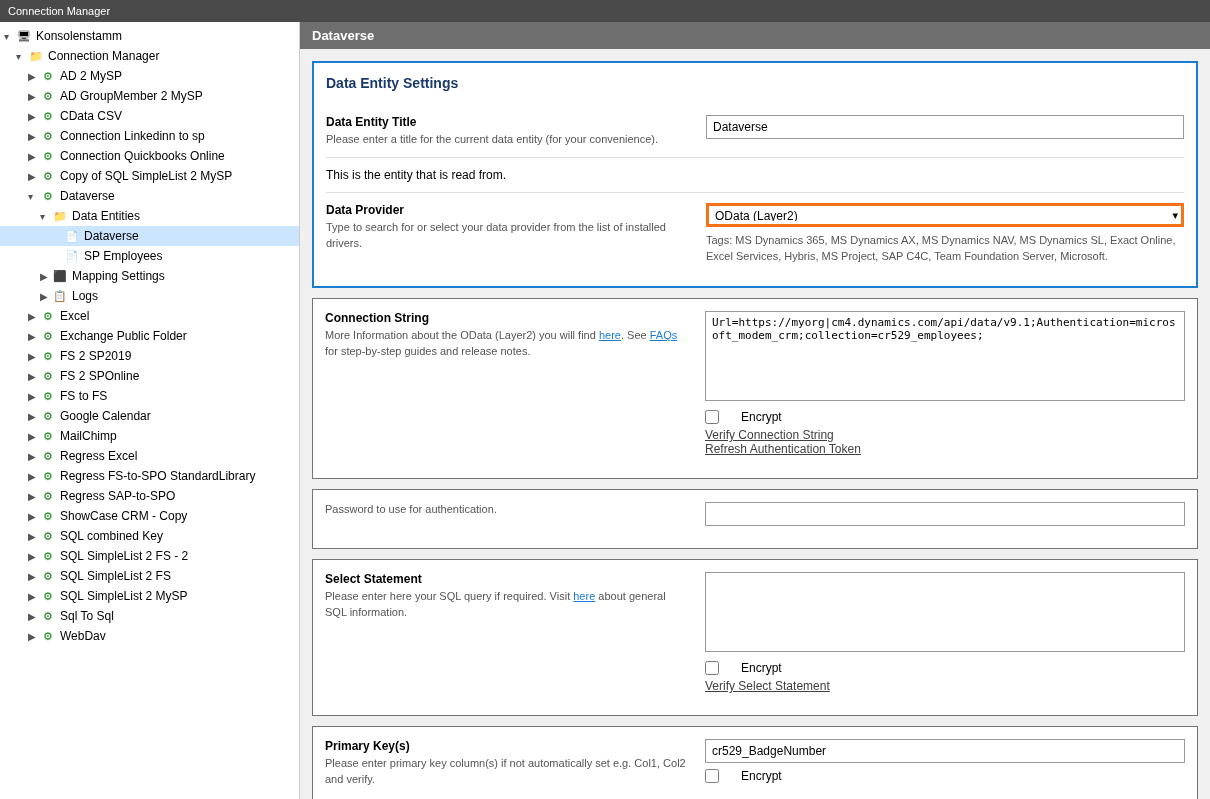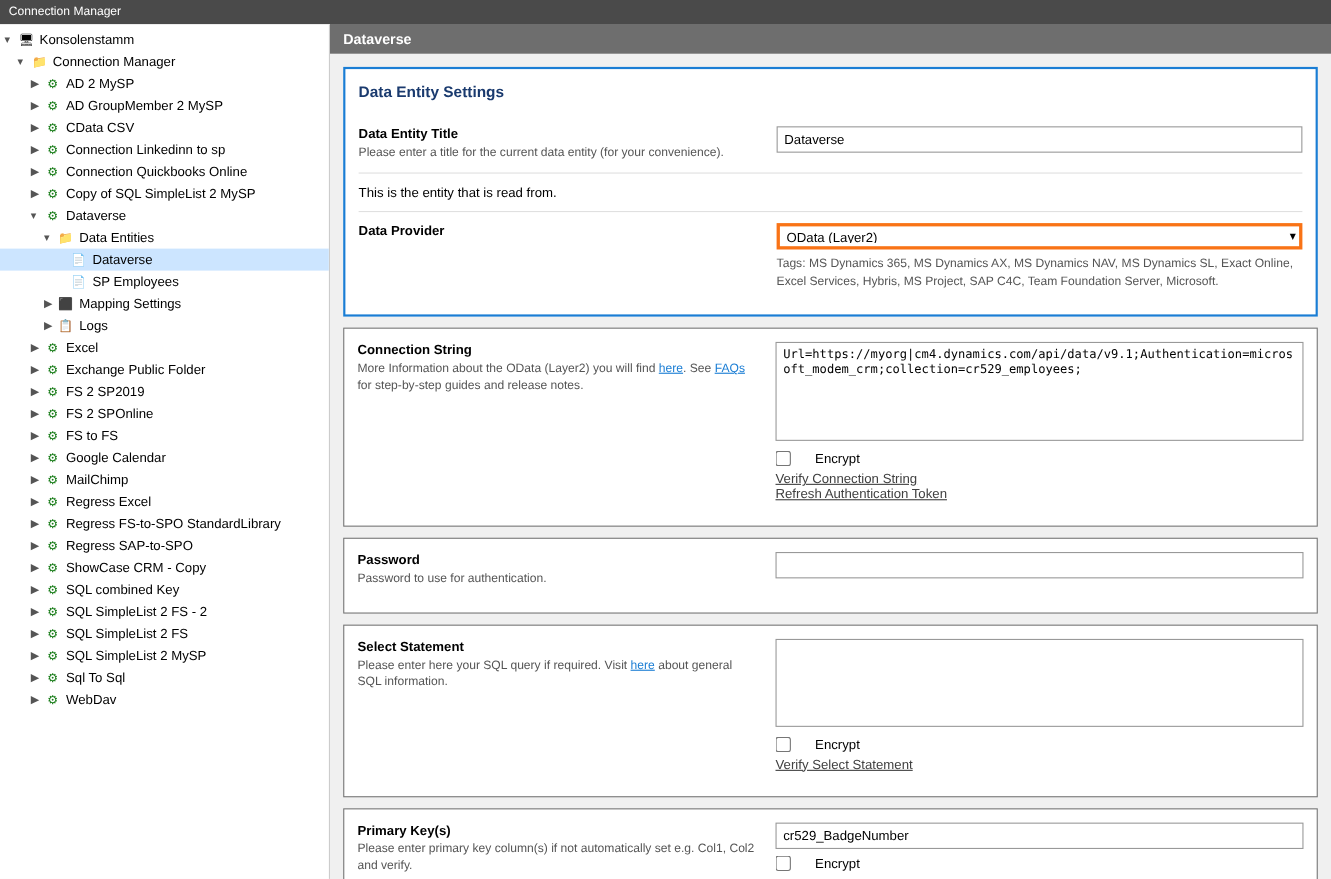--- a/index.html
+++ b/index.html
@@ -290,20 +290,21 @@
 
         <div class="field-row">
           <div class="field-input-col">
             <div class="entity-type-text">This is the entity that is read from.</div>
           </div>
         </div>
 
         <div class="field-row">
           <div class="field-label-col">
             <div class="field-label">Data Provider</div>
+            <div class="field-desc">Type to search for or select your data provider from the list of installed drivers.</div>
           </div>
           <div class="field-input-col">
             <div class="select-wrapper">
               <select class="select-input">
                 <option>OData (Layer2)</option>
               </select>
             </div>
             <div class="tags-text">Tags: MS Dynamics 365, MS Dynamics AX, MS Dynamics NAV, MS Dynamics SL, Exact Online, Excel Services, Hybris, MS Project, SAP C4C, Team Foundation Server, Microsoft.</div>
           </div>
         </div>
@@ -327,21 +328,20 @@
             </div>
             <div><a class="link-blue">Verify Connection String</a></div>
             <div><a class="link-blue">Refresh Authentication Token</a></div>
           </div>
         </div>
       </div>
 
       <div class="non-highlighted-section">
         <div class="field-row" style="border-bottom:none;">
           <div class="field-label-col">
-            <div class="field-label">Password</div>
             <div class="field-desc">Password to use for authentication.</div>
           </div>
           <div class="field-input-col">
             <input class="text-input" type="password" style="">
           </div>
         </div>
       </div>
 
       <div class="non-highlighted-section">
         <div class="field-row" style="border-bottom:none;">

